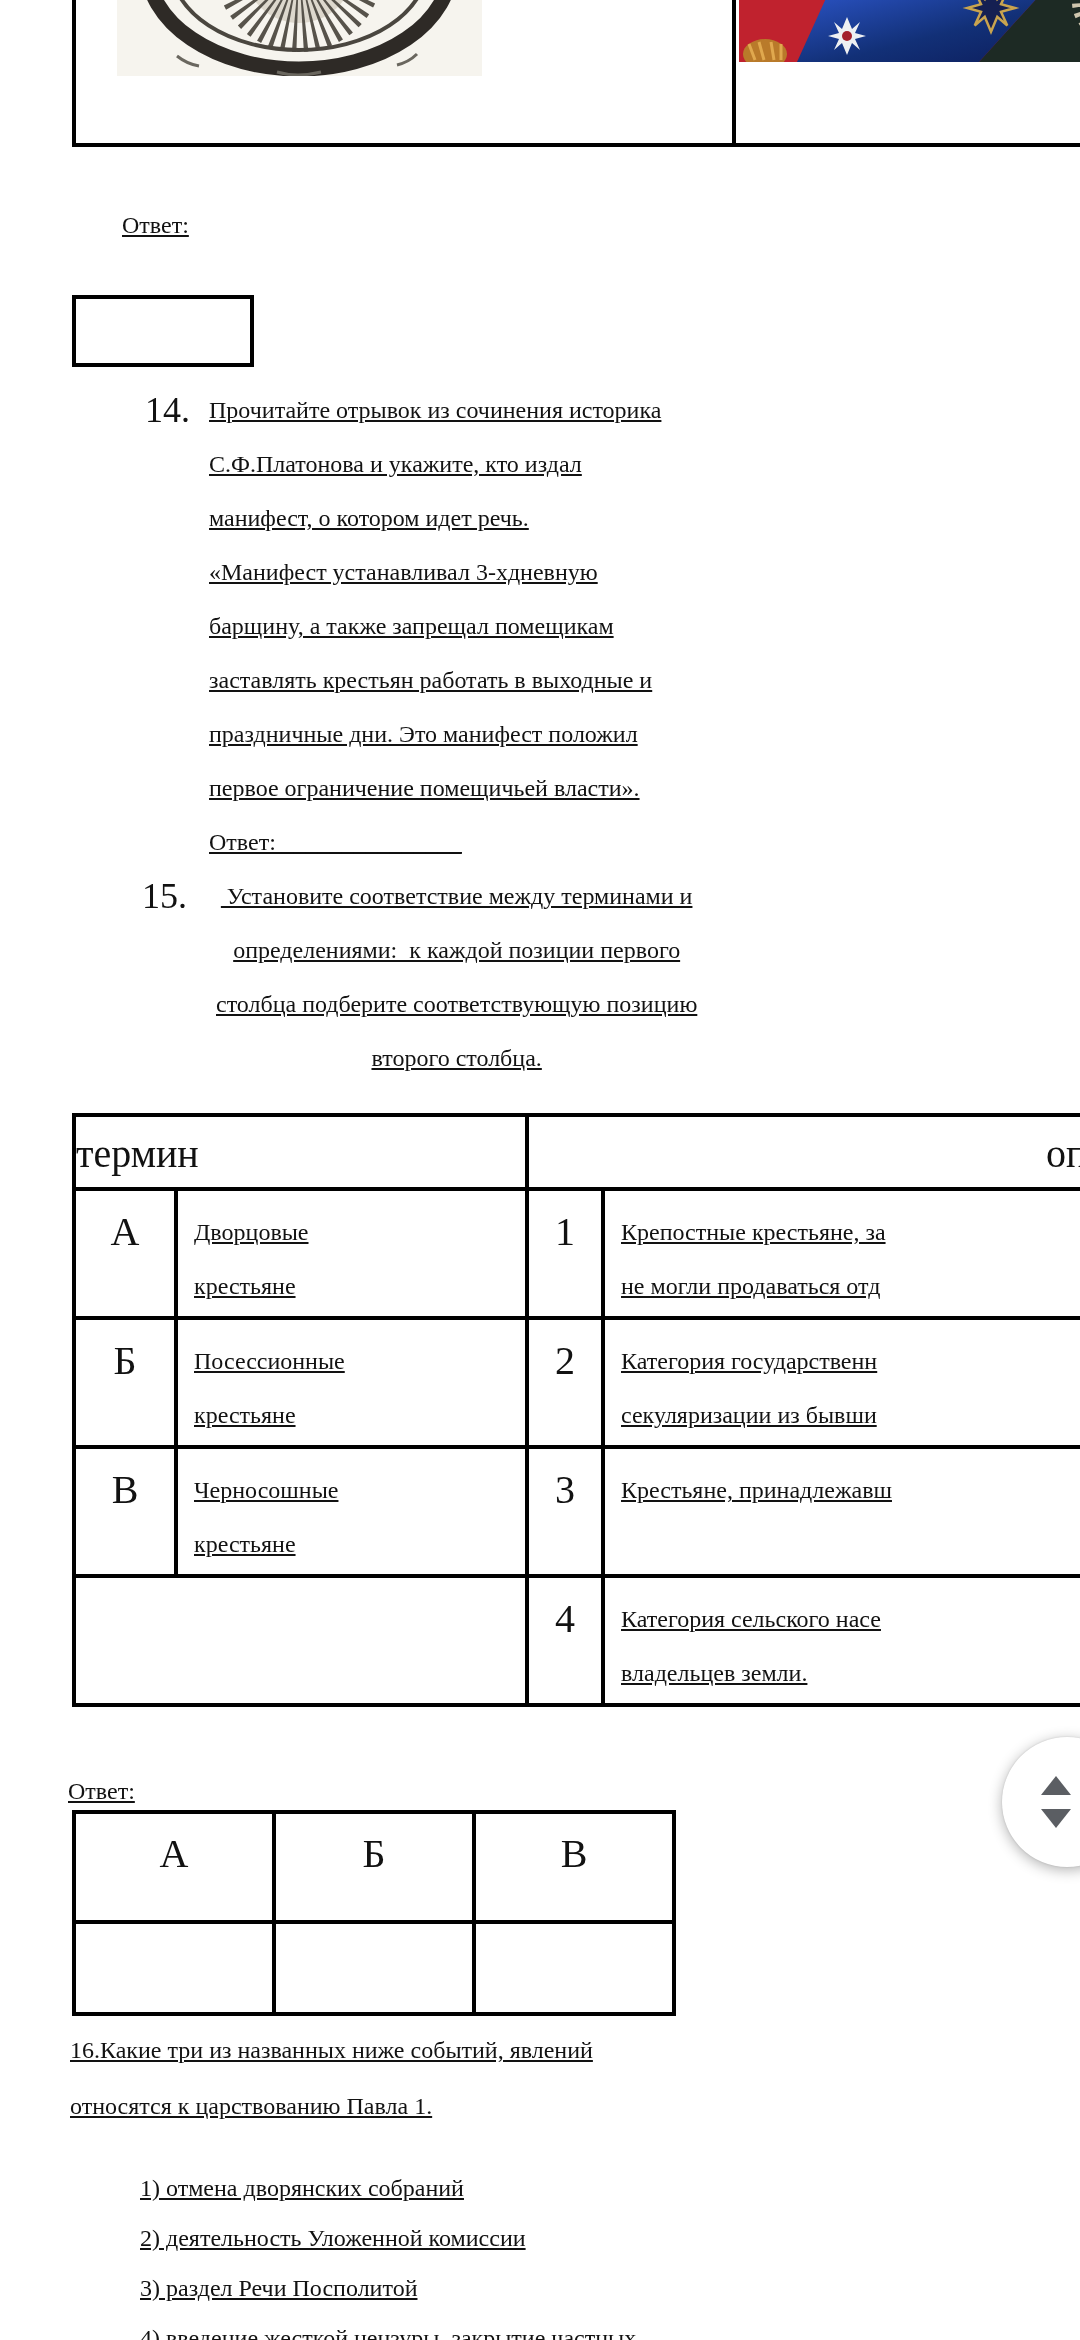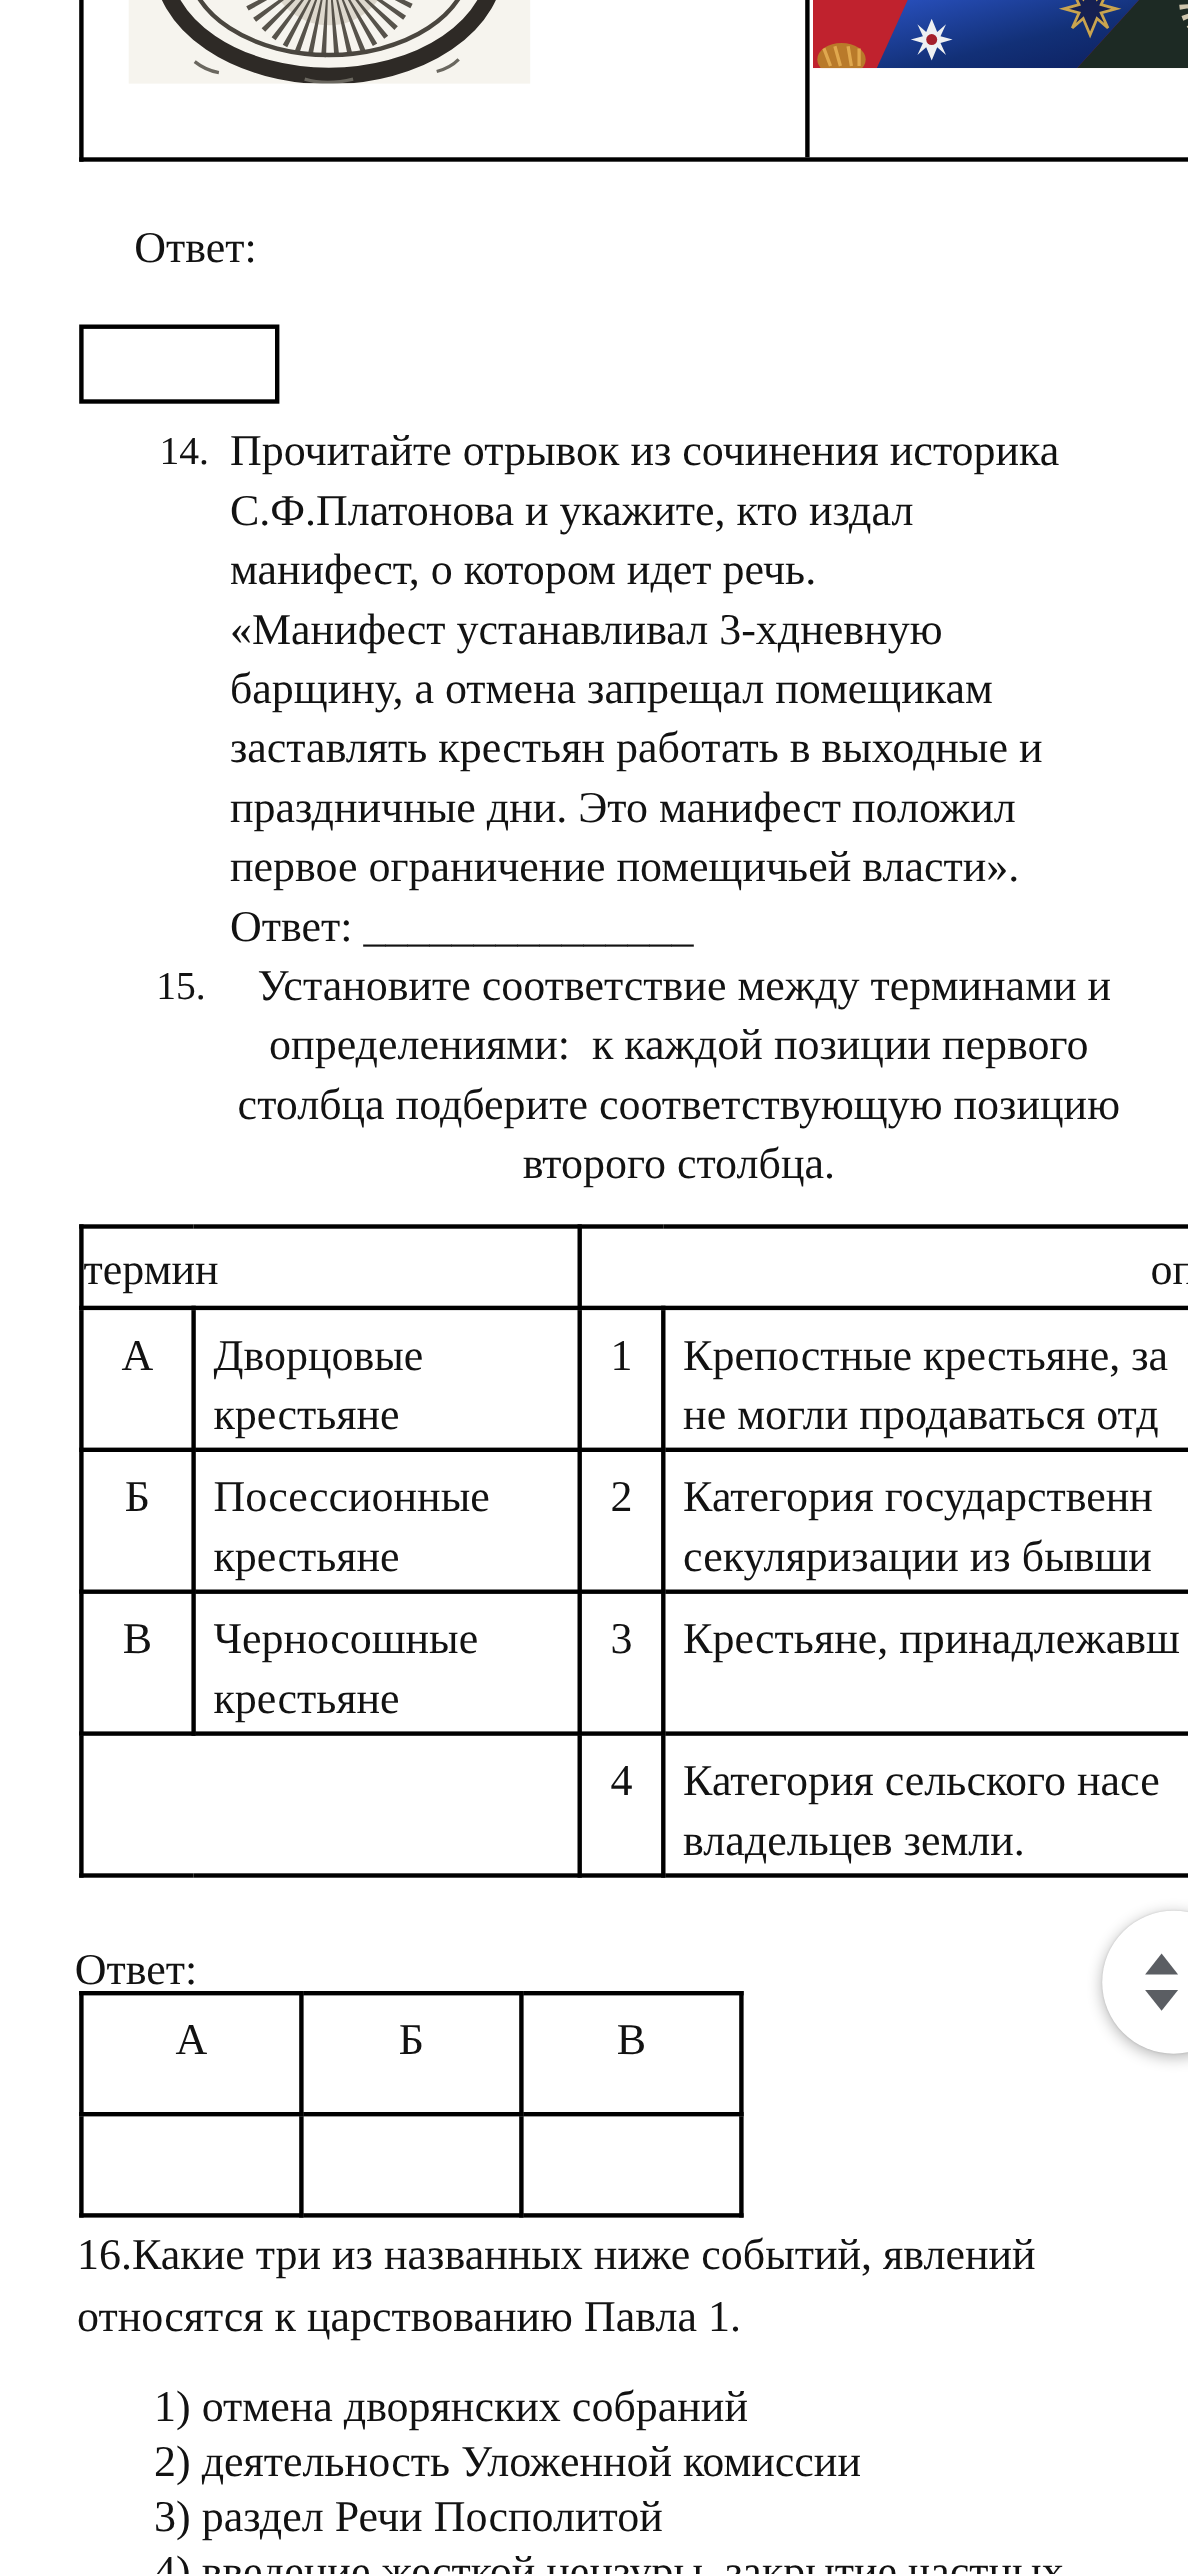--- a/index.html
+++ b/index.html
@@ -2,21 +2,21 @@
 <html><head>
 <meta charset="utf-8">
 <style>
   html,body{margin:0;padding:0;background:#e9e9e9;}
   #screen{
     position:relative;width:1080px;height:2340px;overflow:hidden;
     background:#ffffff;color:#121212;
     font-family:"Liberation Serif","DejaVu Serif",serif;
   }
   .abs{position:absolute;}
-  .tl{white-space:pre;font-size:40px;line-height:54px;}
+  .tl{white-space:pre;font-size:24px;line-height:54px;text-decoration:underline;}
   
   #top-table{left:72px;top:-4px;width:1060px;height:147px;
     border-left:4px solid #000;border-bottom:4px solid #000;background:#fff;}
   #top-table .divider{position:absolute;left:656px;top:0;width:4px;height:100%;background:#000;}
   #img-left{position:absolute;left:41px;top:0;width:365px;height:80px;overflow:hidden;background:#f6f4ee;}
   #img-right{position:absolute;left:663px;top:0;width:400px;height:66px;overflow:hidden;}
   
   .qblock{font-size:40px;line-height:54px;}
   .qnum{position:absolute;left:0;top:0;font-size:36px;line-height:54px;}
   
@@ -90,21 +90,21 @@
   <div class="abs tl" style="left:122px;top:198px;">Ответ:</div>
   <div class="abs" id="answer1-box"></div>
 
   <div class="abs qblock" style="left:145px;top:383px;">
     <span class="qnum">14.</span>
     <div style="margin-left:64px;">
       <div class="tl">Прочитайте отрывок из сочинения историка</div>
       <div class="tl">С.Ф.Платонова и укажите, кто издал</div>
       <div class="tl">манифест, о котором идет речь.</div>
       <div class="tl">«Манифест устанавливал 3-хдневную</div>
-      <div class="tl">барщину, а отмена запрещал помещикам</div>
+      <div class="tl">барщину, а также запрещал помещикам</div>
       <div class="tl">заставлять крестьян работать в выходные и</div>
       <div class="tl">праздничные дни. Это манифест положил</div>
       <div class="tl">первое ограничение помещичьей власти».</div>
       <div class="tl">Ответ: _______________</div>
     </div>
   </div>
 
   <div class="abs qblock" style="left:142px;top:869px;text-align:center;">
     <span class="qnum">15.</span>
     <div style="margin-left:74px;">

